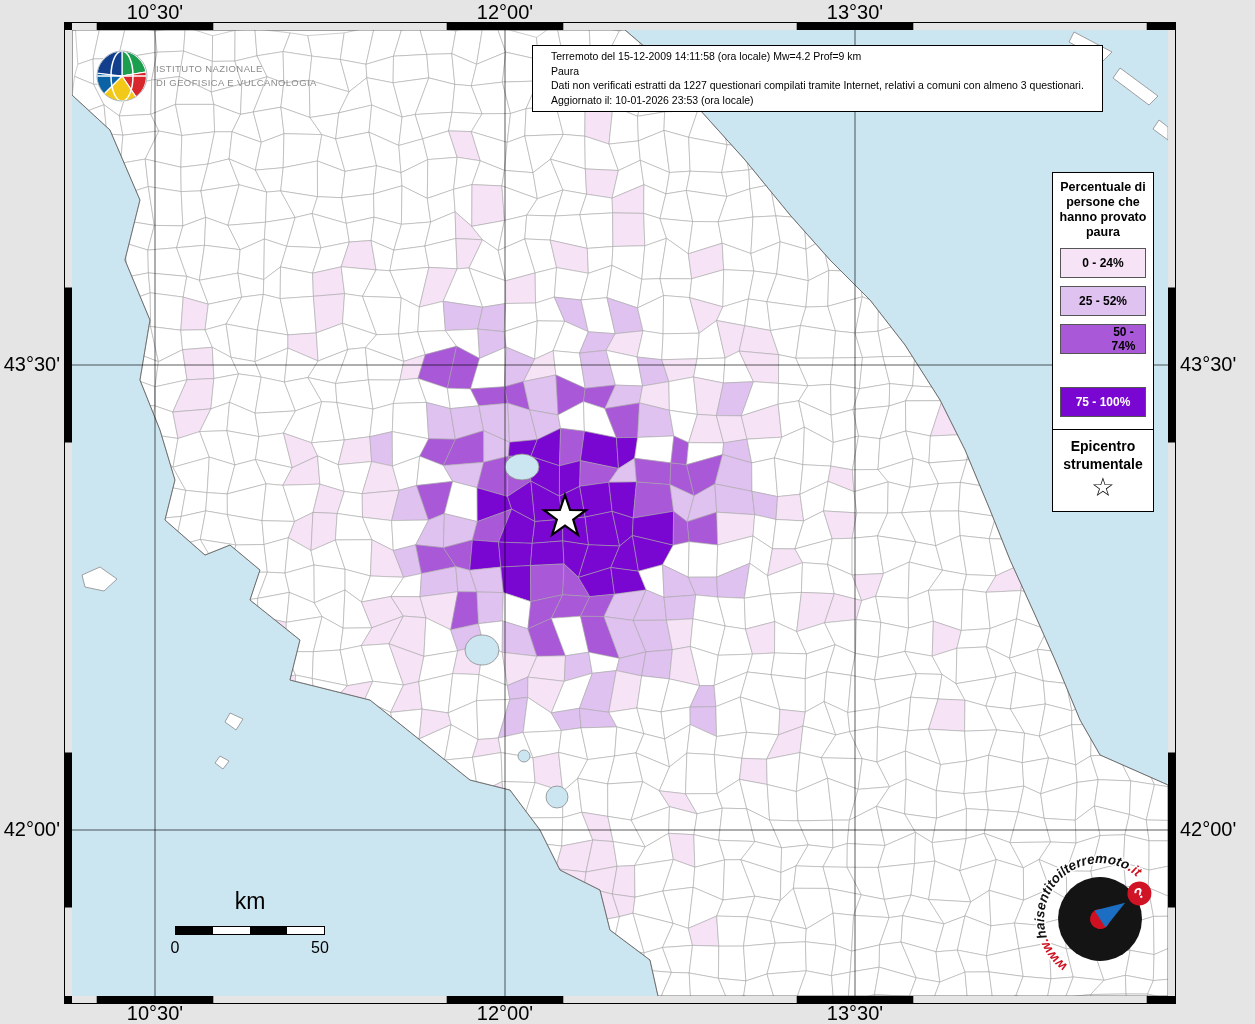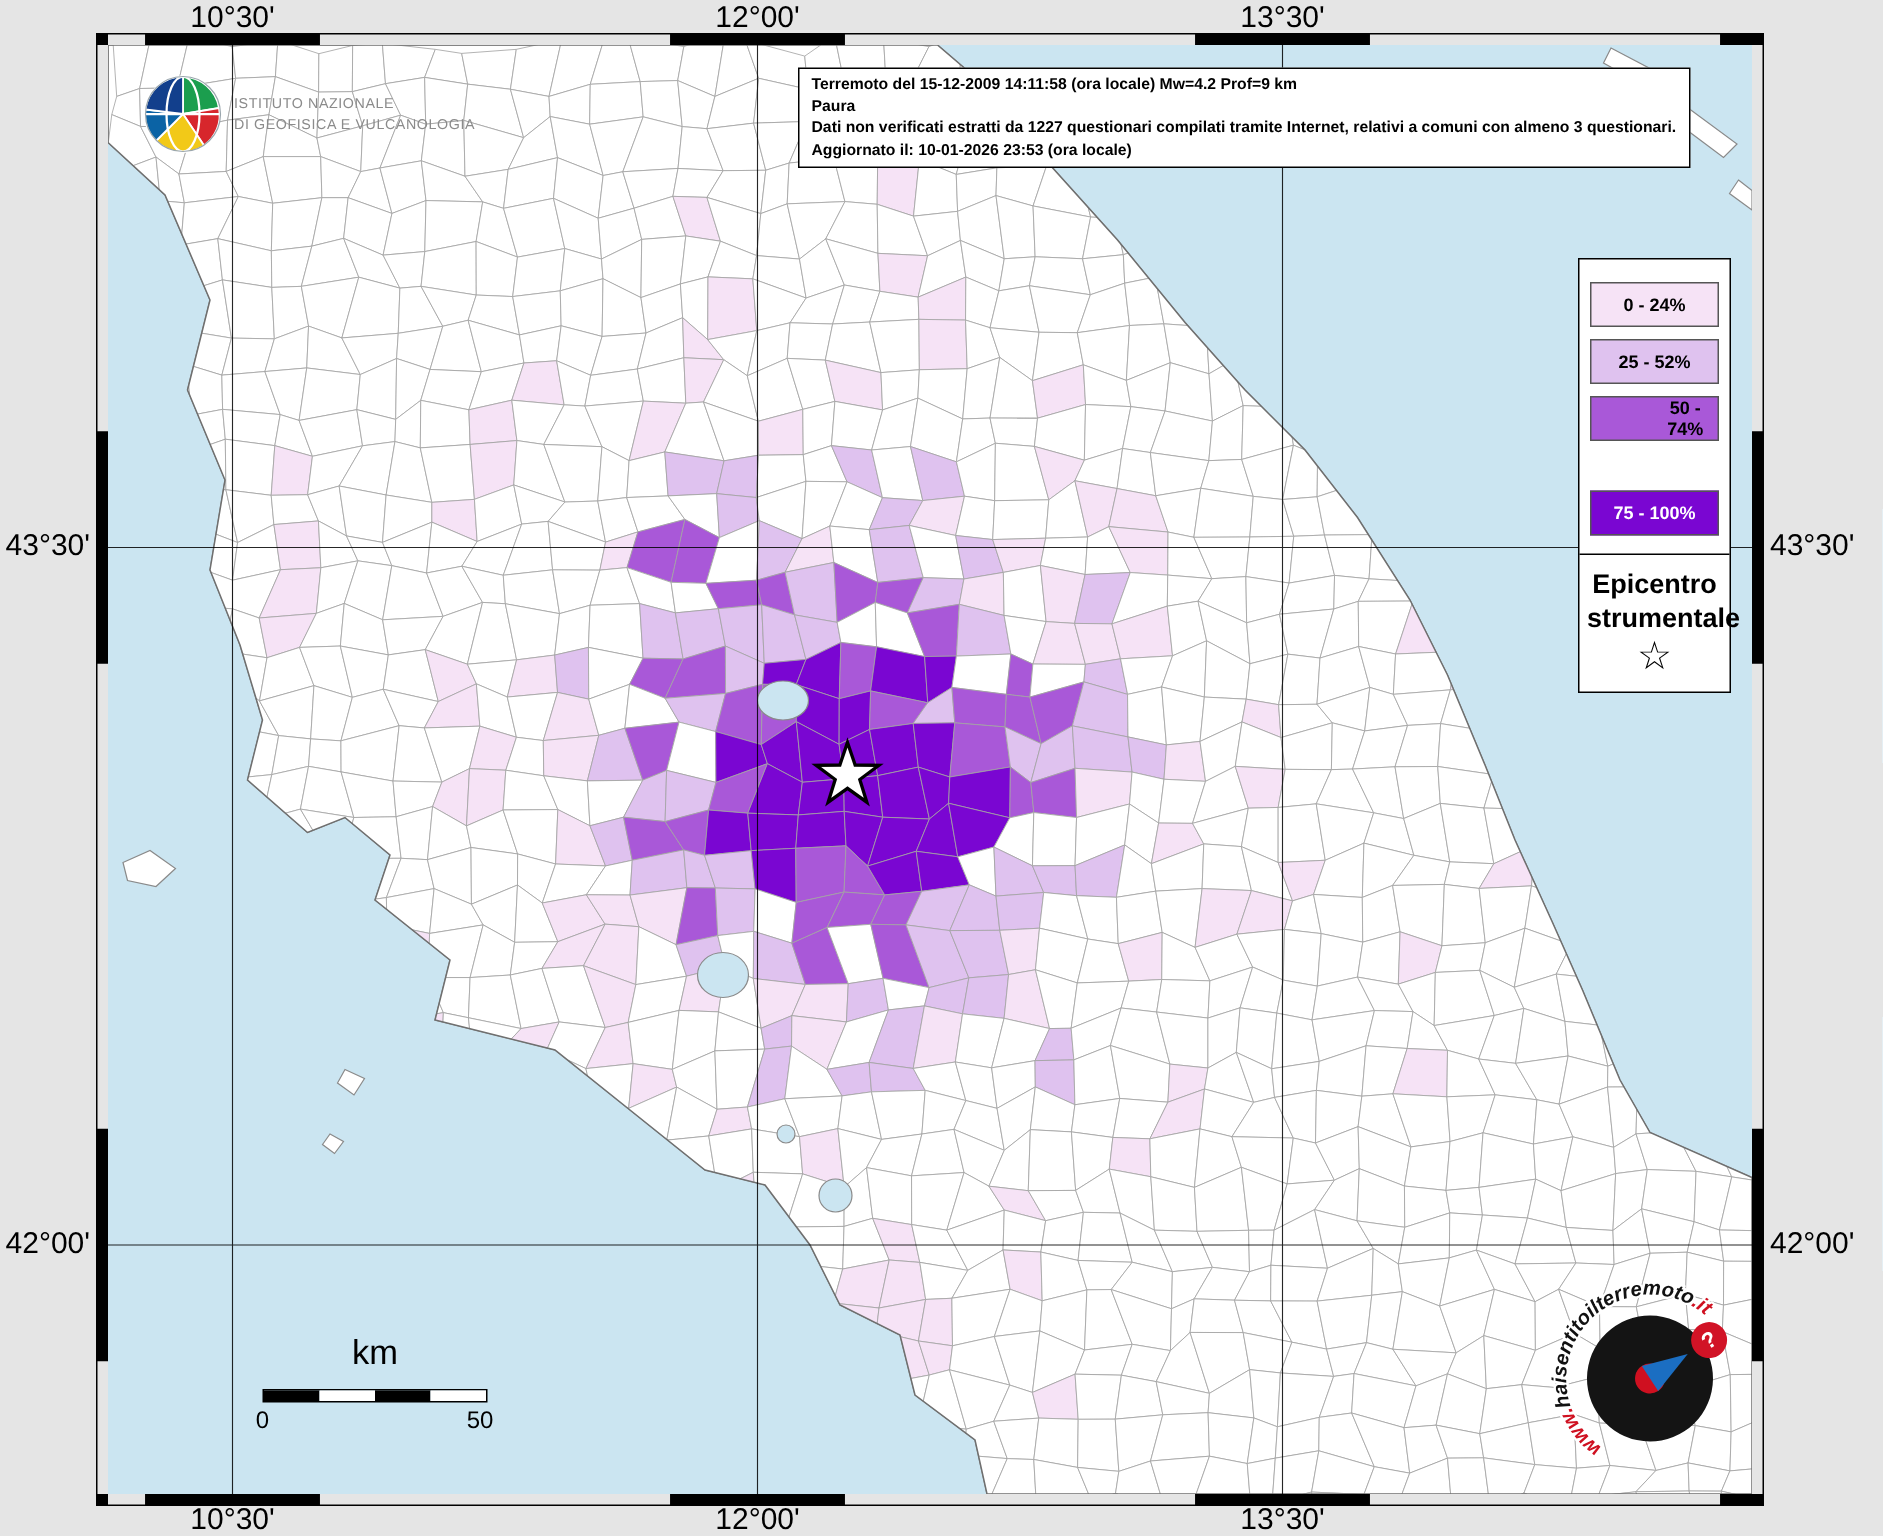--- a/index.html
+++ b/index.html
@@ -10,37 +10,37 @@
   .coord.top    { top:1px;    transform:translateX(-50%); }
   .coord.bottom { top:1002px; transform:translateX(-50%); }
   .coord.left   { left:2px; width:58px; text-align:right; }
   .coord.right  { left:1180px; }
 
   #frame-svg { position:absolute; left:64px; top:22px; }
   #map-svg   { position:absolute; left:72px; top:30px; }
 
   .title-box {
     position:absolute; left:532px; top:45px; z-index:6;
-    background:#fff; border:1px solid #000; padding:3px 8px;
-    font-size:10.5px; line-height:1.4; white-space:nowrap; display:inline-block;font-weight:bold;
+    background:#fff; border:1px solid #000; padding:3px 18px;
+    font-size:10.5px; line-height:1.4; white-space:nowrap; display:inline-block;
   }
 
   .ingv { position:absolute; left:94px; top:46px; z-index:6; }
 
   .legend {
     position:absolute; left:1052px; top:172px; width:102px; z-index:6;
     background:#fff; border:1px solid #000; text-align:center; padding:7px 5px 8px;
   }
   .legend-title { font-weight:bold; font-size:12.5px; line-height:1.2; margin-bottom:6px; }
   .swatch {
     width:86px; height:30px; margin:8px auto 0; border:1px solid #555;
     font-size:12px; font-weight:bold; display:flex; align-items:center; justify-content:center;
   }
   .legend-divider { border-top:1px solid #000; margin:12px -5px 8px; }
-  .epicenter-label { font-weight:bold; font-size:18px; line-height:1.25; }
+  .epicenter-label { font-weight:bold; font-size:14px; line-height:1.25; }
   .epicenter-glyph { font-size:26px; line-height:1.15; }
 
   .scale-km   { position:absolute; left:175px; top:888px; width:150px; text-align:center; font-size:23px; z-index:6; }
   .scale-bar  { position:absolute; left:175px; top:926px; width:150px; height:9px; border:1px solid #000; display:flex; z-index:6; }
   .scale-bar .seg { flex:1; }
   .scale-bar .seg.b { background:#000; }
   .scale-bar .seg.w { background:#fff; }
   .scale-zero  { position:absolute; left:175px; top:939px; transform:translateX(-50%); font-size:16px; z-index:6; }
   .scale-end   { position:absolute; left:320px; top:939px; transform:translateX(-50%); font-size:16px; z-index:6; }
 
@@ -1698,20 +1698,21 @@
   </svg>
 
   <div class="title-box">
     <div>Terremoto del 15-12-2009 14:11:58 (ora locale) Mw=4.2 Prof=9 km</div>
     <div>Paura</div>
     <div>Dati non verificati estratti da 1227 questionari compilati tramite Internet, relativi a comuni con almeno 3 questionari.</div>
     <div>Aggiornato il: 10-01-2026 23:53 (ora locale)</div>
   </div>
 
   <div class="legend">
+    <div class="legend-title">Percentuale di persone che hanno provato paura</div>
     <div class="swatch" style="background: rgb(246, 227, 246); color: rgb(0, 0, 0);">0 - 24%</div>
     <div class="swatch" style="background: rgb(223, 194, 239); color: rgb(0, 0, 0);">25 - 52%</div>
     <div class="swatch" style="background: rgb(169, 88, 216); color: rgb(0, 0, 0); padding-left: 41px;">50 - 74%</div>
     <div class="swatch" style="background: rgb(122, 6, 210); color: rgb(255, 255, 255); margin-top: 33px;">75 - 100%</div>
     <div class="legend-divider"></div>
     <div class="epicenter-label">Epicentro strumentale</div>
     <div class="epicenter-glyph">☆</div>
   </div>
 
   <div class="scale-km">km</div>

